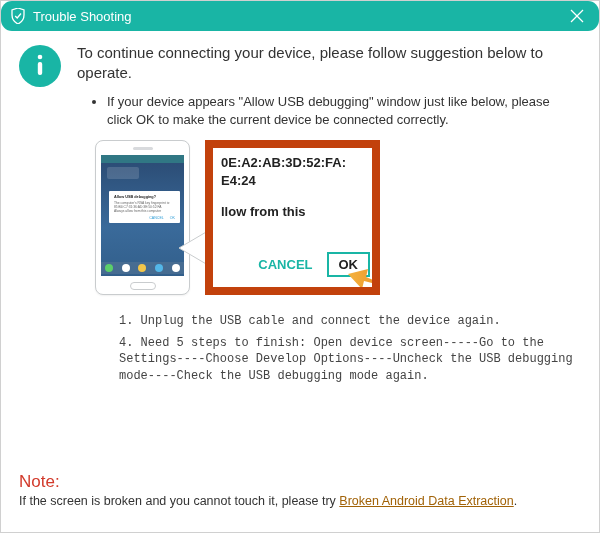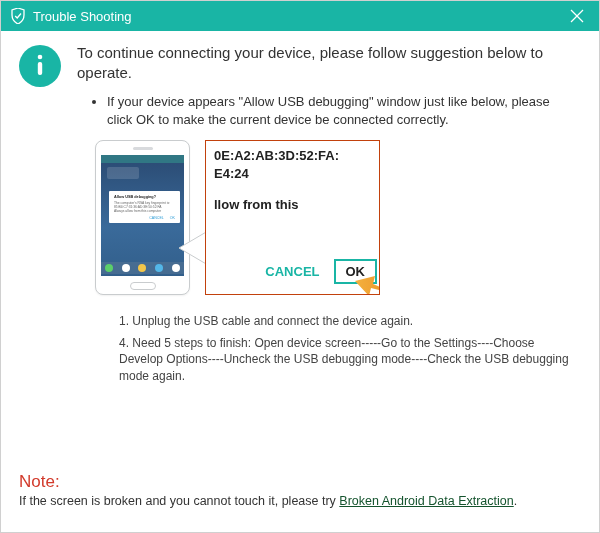--- a/index.html
+++ b/index.html
@@ -19,20 +19,21 @@
     flex-direction: column;
   }
   .titlebar {
     background: #19b5a5;
     height: 30px;
     display: flex;
     align-items: center;
     justify-content: space-between;
     padding: 0 10px;
     color: #ffffff;
+    border-radius: 11px;
   }
   .titlebar-left { display: flex; align-items: center; gap: 8px; }
   .shield-icon {
     width: 14px;
     height: 16px;
     position: relative;
   }
   .shield-icon svg { display:block; }
   .title-text { font-size: 13px; }
   .close-btn {
@@ -166,21 +167,21 @@
     top:88px;
   }
   .callout-pointer svg { display:block; }
 
   .detail-box {
     position:absolute;
     left:110px;
     top:0;
     width:175px;
     height:155px;
-    border:1px solid #c2410c;
+    border:8px solid #c2410c;
     background:#fff;
     padding:6px 8px 6px 8px;
     font-size:13px;
     color:#222;
     font-weight:600;
     overflow:hidden;
   }
   .detail-box .lines { line-height:1.35; font-size:13px; }
   .detail-box .space { height:14px; }
   .detail-actions {
@@ -204,30 +205,31 @@
     position:absolute;
     right:-24px;
     bottom:-2px;
   }
   .arrow-cursor svg { display:block; }
 
   .substeps {
     margin: 6px 0 0 100px;
     font-size:12px;
     color:#444;
+    font-family:Liberation Mono, monospace;
   }
   .substeps div { margin-bottom:6px; line-height:1.35;}
 
   .note-area {
     margin-top:auto;
     padding-top:6px;
   }
   .note-label { color:#d23a2b; font-size:17px; }
   .note-text { font-size:12.5px; color:#333; margin-top:2px;}
-  .note-text a { color:#14532d; }
+  .note-text a { color:#a16207; }
 
 </style>
 </head>
 <body>
 
 <div class="window">
 
   <div class="titlebar">
     <div class="titlebar-left">
       <span class="shield-icon">

